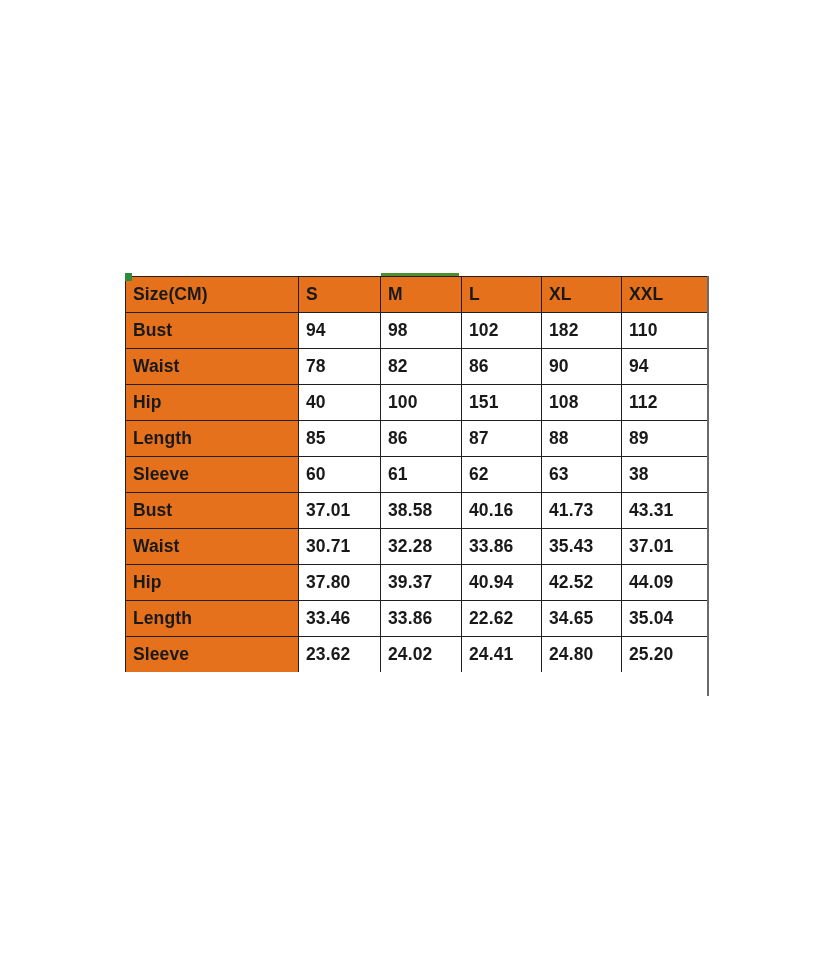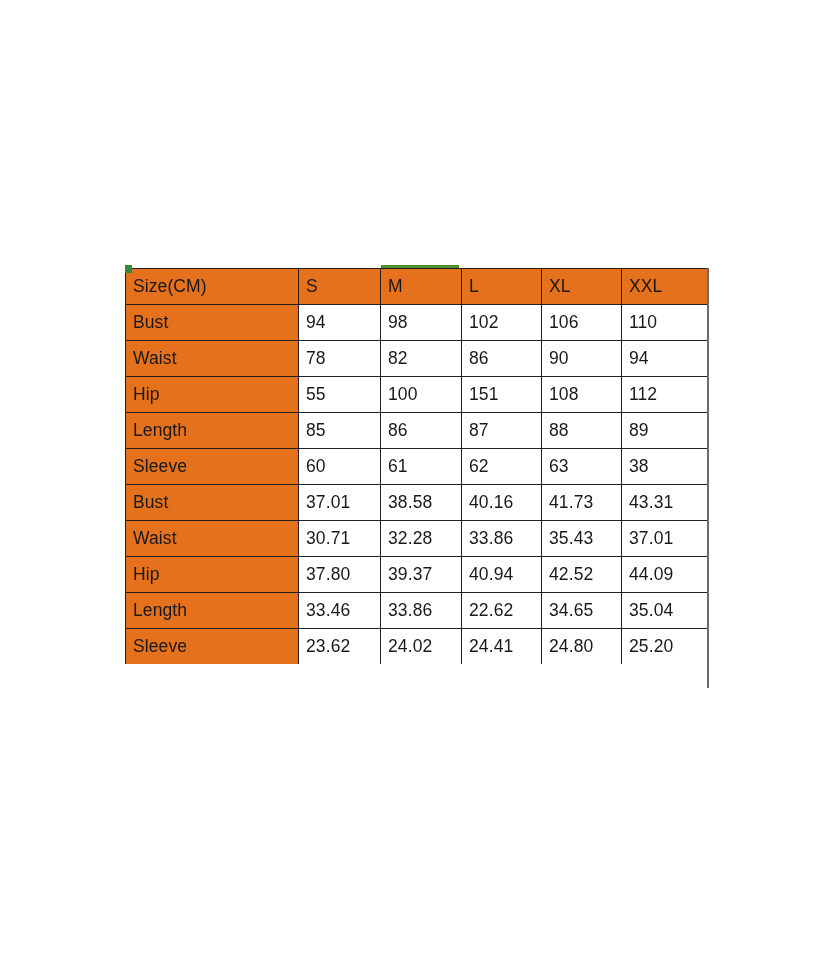--- a/index.html
+++ b/index.html
@@ -12,22 +12,23 @@
     height: 960px;
     background: #ffffff;
     font-family: "Liberation Sans", sans-serif;
     position: relative;
     overflow: hidden;
   }
 
   #size-chart-wrap {
     position: absolute;
     left: 125px;
-    top: 268px;
+    top: 276px;
     width: 564px;
+    font-weight: bold;
   }
 
   table.size-table {
     border-collapse: collapse;
     table-layout: fixed;
     width: 583px;
     background: #ffffff;
   }
 
   table.size-table col.c-label { width: 173px; }
@@ -132,36 +133,36 @@
         <td class="fill">L</td>
         <td class="fill">XL</td>
         <td class="fill">XXL</td>
       </tr>
 
       <tr>
         <td class="fill">Bust</td>
         <td class="plain">94</td>
         <td class="plain">98</td>
         <td class="plain">102</td>
-        <td class="plain">106</td>
+        <td class="plain">182</td>
         <td class="plain">110</td>
       </tr>
 
       <tr>
         <td class="fill">Waist</td>
         <td class="plain">78</td>
         <td class="plain">82</td>
         <td class="plain">86</td>
         <td class="plain">90</td>
         <td class="plain">94</td>
       </tr>
 
       <tr>
         <td class="fill">Hip</td>
-        <td class="plain">55</td>
+        <td class="plain">40</td>
         <td class="plain">100</td>
         <td class="plain">151</td>
         <td class="plain">108</td>
         <td class="plain">112</td>
       </tr>
 
       <tr>
         <td class="fill">Length</td>
         <td class="plain">85</td>
         <td class="plain">86</td>

